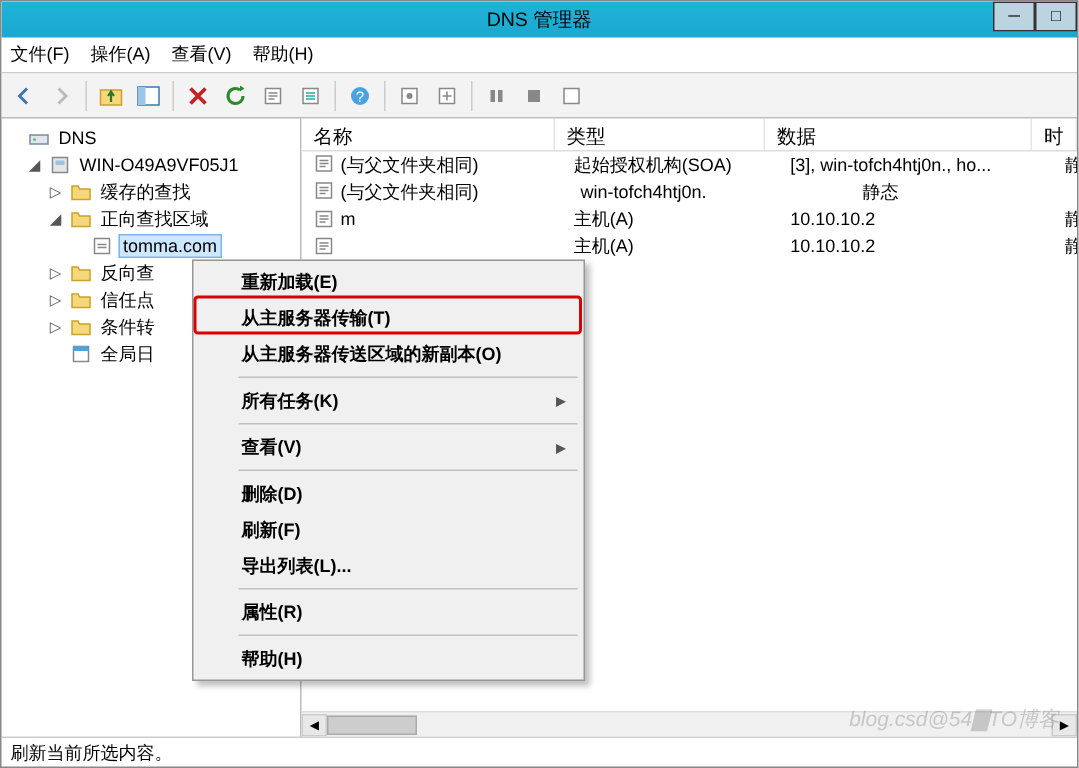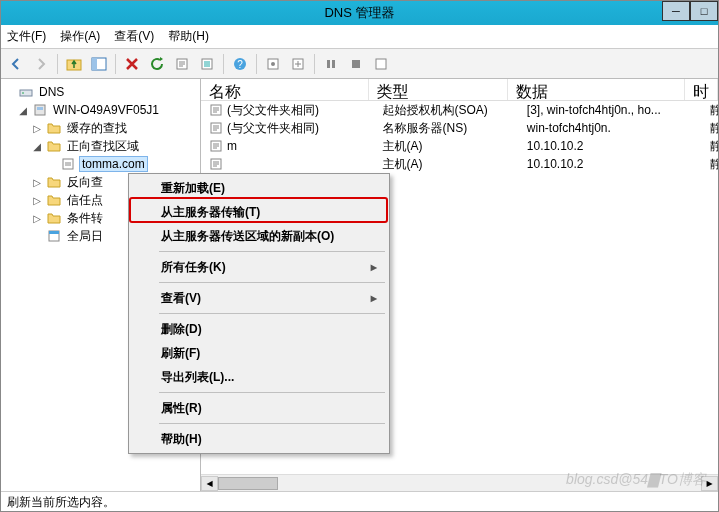--- a/index.html
+++ b/index.html
@@ -17,25 +17,25 @@
   .main { display: flex; height: 412px; }
   .tree { width: 200px; border-right: 1px solid #bbb; padding: 4px 2px; overflow: hidden; }
   .tree-row { display: flex; align-items: center; height: 18px; gap: 3px; white-space: nowrap; }
   .tree-row .exp { width: 12px; text-align: center; color: #555; font-size: 10px; cursor: default; }
   .tree-row .ico { width: 16px; height: 16px; display: flex; align-items: center; justify-content: center; }
   .tree-row.sel .lbl { background: #cce8ff; border: 1px solid #7eb4ea; padding: 0 2px; }
   .tree-row .lbl { padding: 0 2px; }
   .ind1 { padding-left: 14px; } .ind2 { padding-left: 28px; } .ind3 { padding-left: 42px; }
   .list { flex: 1; display: flex; flex-direction: column; overflow: hidden; position: relative; }
   .list-header { display: flex; height: 22px; border-bottom: 1px solid #ddd; background: #fff; }
-  .list-header div { border-right: 1px solid #e5e5e5; padding: 3px 8px; font-size: 16px; }
+  .list-header div { border-right: 1px solid #e5e5e5; padding: 3px 8px; font-size: 13px; }
   .col-name { width: 178px; } .col-type { width: 148px; } .col-data { width: 188px; } .col-time { flex: 1; }
   .list-body { flex: 1; overflow: hidden; position: relative; }
   .list-row { display: flex; height: 18px; align-items: center; }
-  .list-row .c { padding: 0 8px; overflow: hidden; white-space: nowrap; text-overflow: ellipsis; display: flex; align-items: center; gap: 4px; }
+  .list-row .c { padding: 0 8px; overflow: hidden; white-space: nowrap; text-overflow: ellipsis; display: flex; gap: 4px; }
   .ctx-menu { position: absolute; left: 127px; top: 172px; width: 262px; background: #f0f0f0; border: 1px solid #979797; box-shadow: 3px 3px 4px rgba(0,0,0,0.25); padding: 2px; z-index: 10; }
   .ctx-item { height: 24px; display: flex; align-items: center; padding: 0 24px 0 30px; position: relative; cursor: default; font-weight: bold; }
   .ctx-item.sub::after { content: "▶"; position: absolute; right: 10px; font-size: 8px; color: #555; }
   .ctx-sep { height: 1px; background: #c0c0c0; margin: 3px 2px 3px 28px; }
   .highlight-box { position: absolute; border: 2px solid #d80000; border-radius: 3px; left: 128px; top: 196px; width: 259px; height: 26px; z-index: 11; pointer-events: none; }
   .hscroll { height: 17px; background: #f0f0f0; border-top: 1px solid #ddd; display: flex; align-items: center; }
   .hscroll .arrow { width: 17px; height: 15px; background: #e8e8e8; border: 1px solid #ccc; display: flex; align-items: center; justify-content: center; font-size: 8px; }
   .hscroll .track { flex: 1; height: 15px; position: relative; }
   .hscroll .thumb { position: absolute; left: 0; width: 60px; height: 13px; top: 1px; background: #cdcdcd; border: 1px solid #aaa; }
   .status { height: 36px; padding: 2px 6px; border-top: 1px solid #ccc; font-size: 12px; }
@@ -261,21 +261,20 @@
         <div class="list-row">
           <div class="c col-name">
             <span class="ico">
               <svg width="14" height="14">
                 <rect x="2" y="2" width="10" height="10" fill="#fff" stroke="#888"></rect>
                 <path d="M4 5 H10 M4 7 H10 M4 9 H8" stroke="#888"></path>
               </svg>
             </span>
             <span>(与父文件夹相同)</span>
           </div>
-          <div class="c col-type">名称服务器(NS)</div>
           <div class="c col-data">win-tofch4htj0n.</div>
           <div class="c col-time">静态</div>
         </div>
         <div class="list-row">
           <div class="c col-name">
             <span class="ico">
               <svg width="14" height="14">
                 <rect x="2" y="2" width="10" height="10" fill="#fff" stroke="#888"></rect>
                 <path d="M4 5 H10 M4 7 H10 M4 9 H8" stroke="#888"></path>
               </svg>

